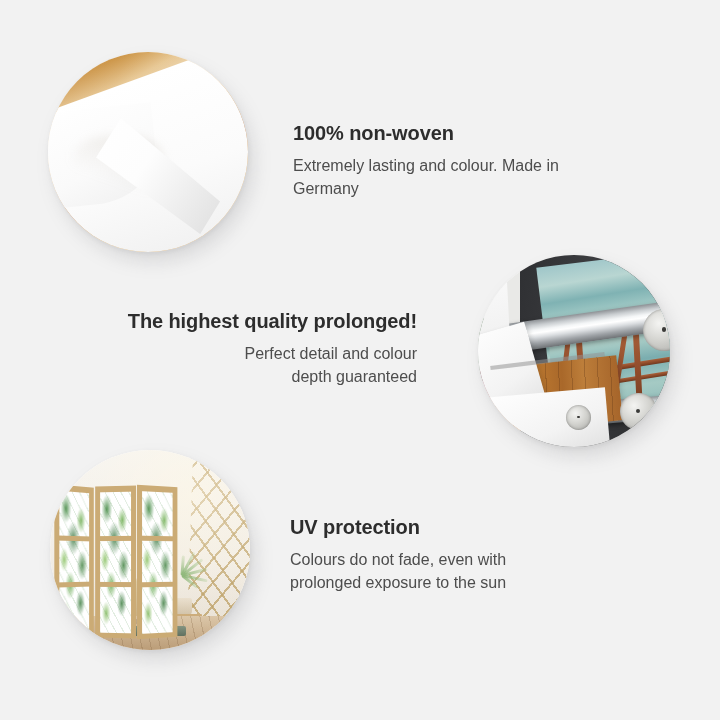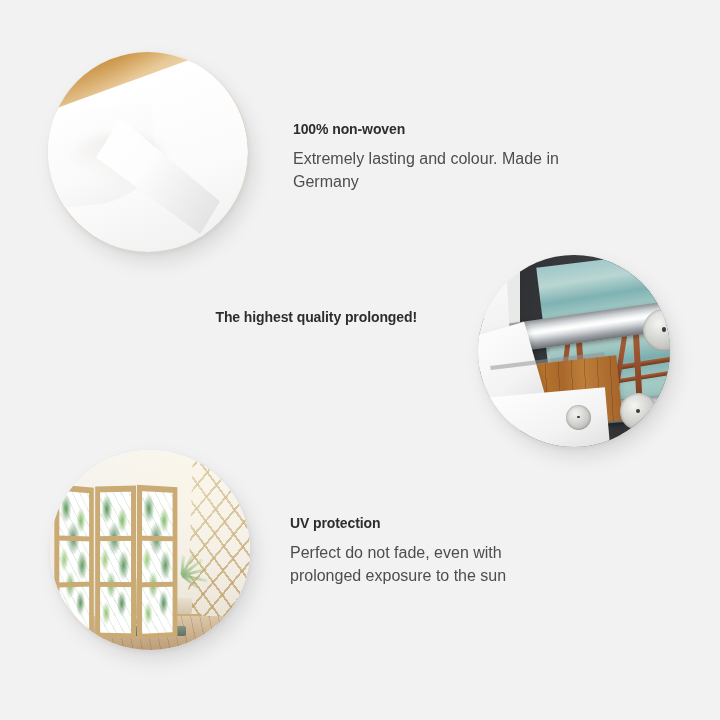--- a/index.html
+++ b/index.html
@@ -26,21 +26,21 @@
     border-radius:50%;
     overflow:hidden;
     background:#ffffff;
     box-shadow: 6px 10px 18px rgba(120,120,125,0.20),
                 1px 2px 4px rgba(120,120,125,0.12);
   }
 
   .text-block { position:absolute; }
 
   .feature-title {
-    font-size:14px;
+    font-size:20px;
     font-weight:bold;
     color:#2d2d2d;
     letter-spacing:-0.1px;
     line-height:1.1;
     white-space:nowrap;
   }
 
   .feature-desc {
     font-size:16px;
     font-weight:normal;
@@ -402,20 +402,21 @@
       <div class="roller-cap c2">
         <div class="cap-hub"></div>
       </div>
       <div class="roller-cap c3">
         <div class="cap-hub"></div>
       </div>
     </div>
 
     <div class="text-block align-right" style="left:117px; top:310px; width:300px;">
       <div class="feature-title">The highest quality prolonged!</div>
+      <div class="feature-desc" style="max-width:200px; margin-left:auto;">Perfect detail and colour depth guaranteed</div>
     </div>
   </div>
 
   <div class="feature">
 
     <div class="circle" id="circle-uv">
       <div class="room-bg"></div>
       <div class="lattice"></div>
 
       <div class="armchair"></div>
@@ -446,17 +447,17 @@
         <div class="panel p3">
           <div class="leaf-fabric"></div>
         </div>
       </div>
 
       <div class="room-light"></div>
     </div>
 
     <div class="text-block align-left" style="left:290px; top:516px; width:300px;">
       <div class="feature-title">UV protection</div>
-      <div class="feature-desc" style="max-width:240px;">Perfect do not fade, even with prolonged exposure to the sun</div>
+      <div class="feature-desc" style="max-width:240px;">Colours do not fade, even with prolonged exposure to the sun</div>
     </div>
   </div>
 
 </div>
 
 </body></html>

